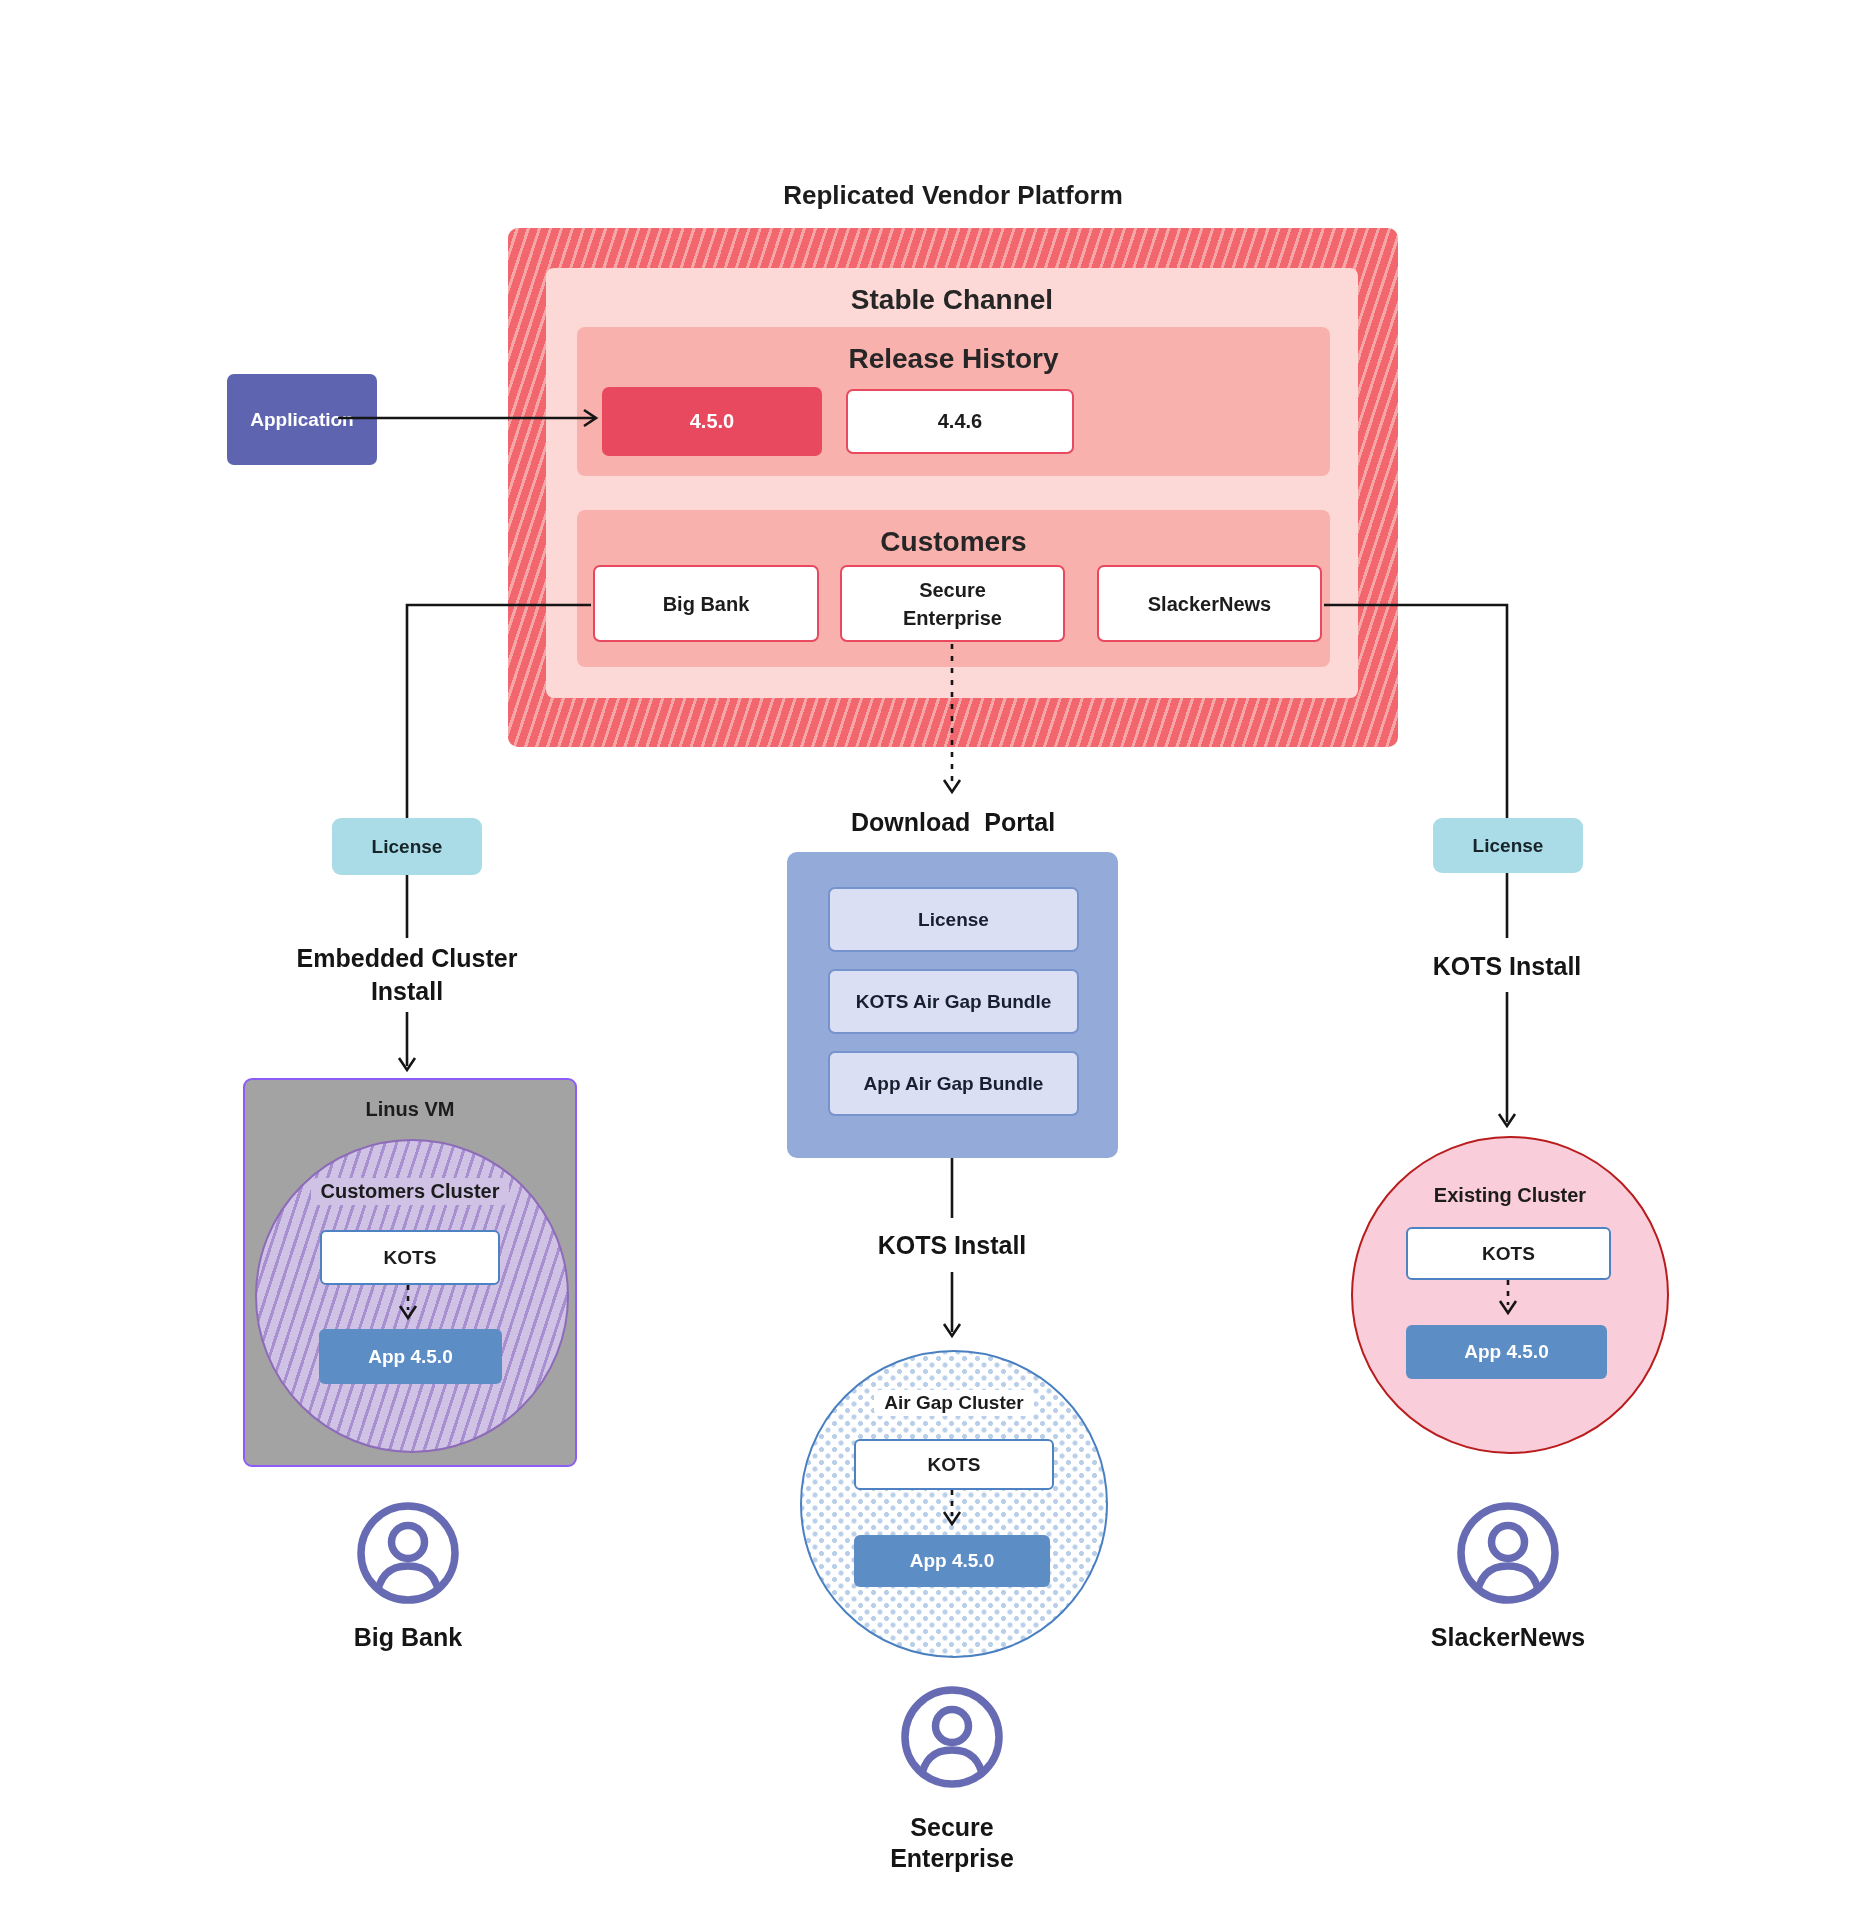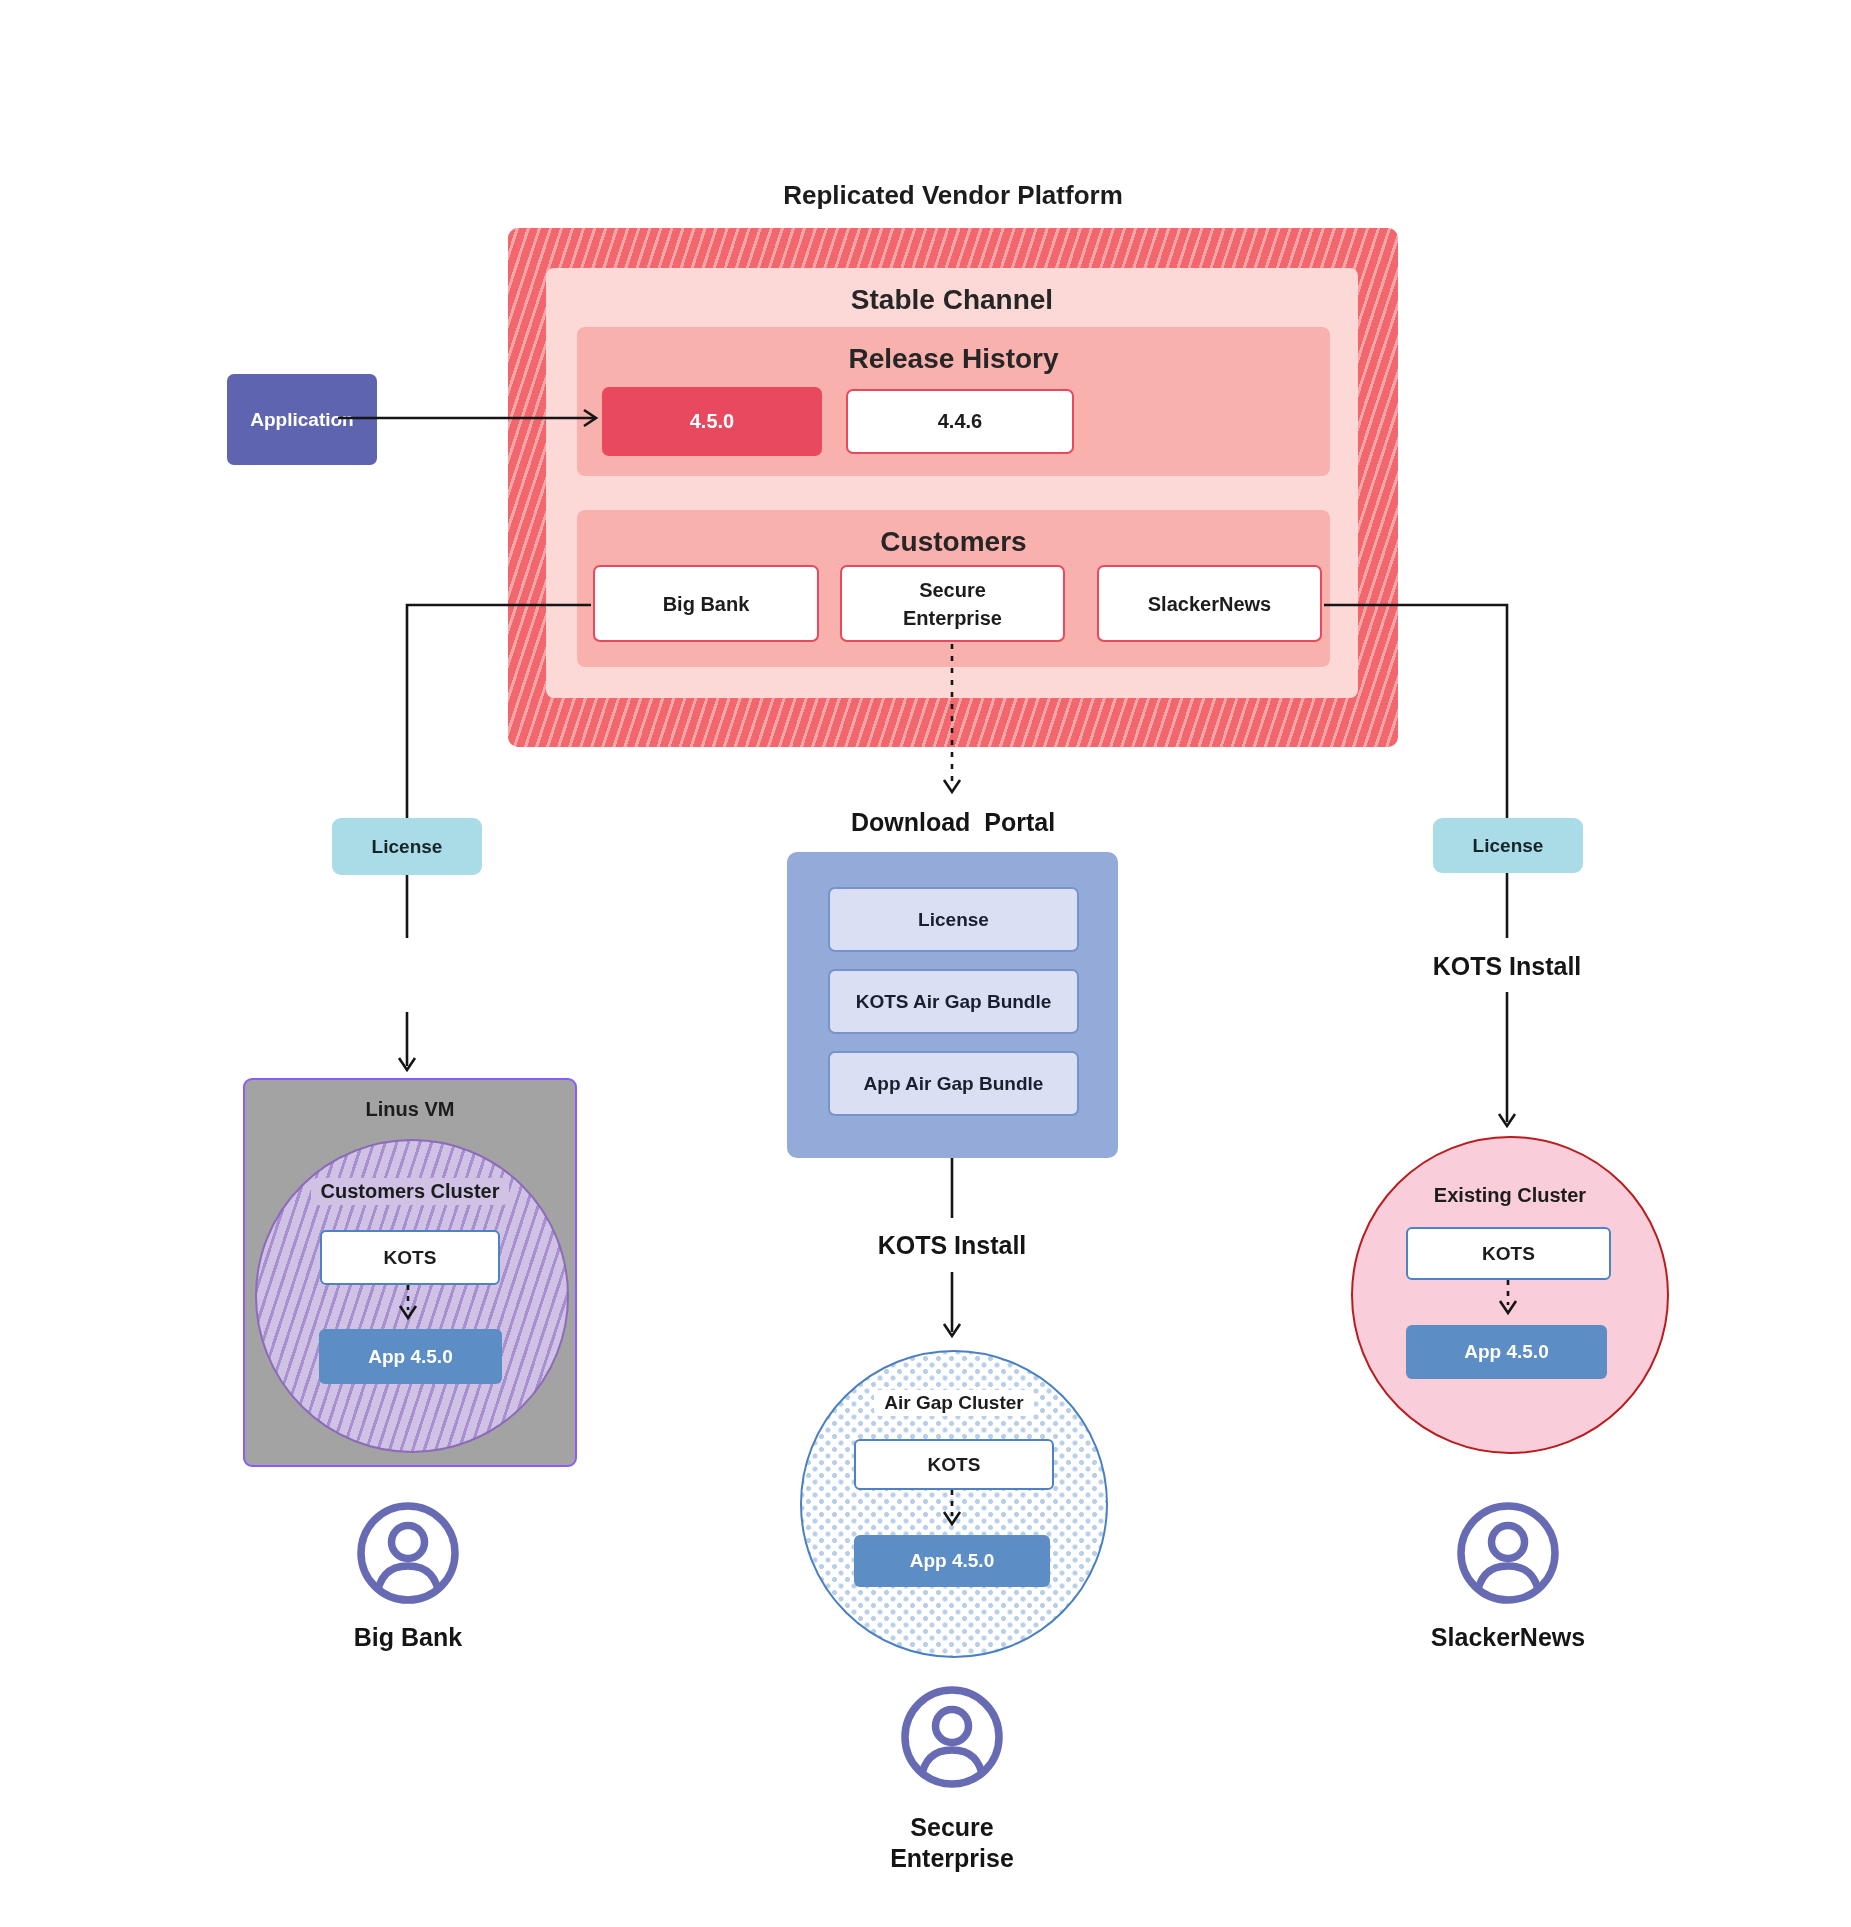--- a/index.html
+++ b/index.html
@@ -95,20 +95,21 @@
         <div class="abs flexc cust-box" style="left:520px;top:55px;width:221px;height:73px;">
           <span>SlackerNews</span>
         </div>
       </div>
     </div>
   </div>
 
   <div class="abs flexc application">Application</div>
 
   <div class="abs flexc license" style="left:332px;top:818px;width:150px;height:57px;">License</div>
+  <div class="abs side-label wrap-label" style="left:407px;top:942px;width:240px;margin-left:-120px;transform:none;">Embedded Cluster Install</div>
 
   <div class="abs vmbox">
     <div class="abs vm-label">Linus VM</div>
     <div class="abs circle embedded-circle"></div>
     <div class="abs cluster-label" style="top:98px;">
       <span class="emb-patch">Customers Cluster</span>
     </div>
     <div class="abs flexc kots-box" style="left:75px;top:150px;width:176px;height:51px;">KOTS</div>
     <div class="abs flexc app-box" style="left:74px;top:249px;width:183px;height:55px;">App 4.5.0</div>
   </div>

